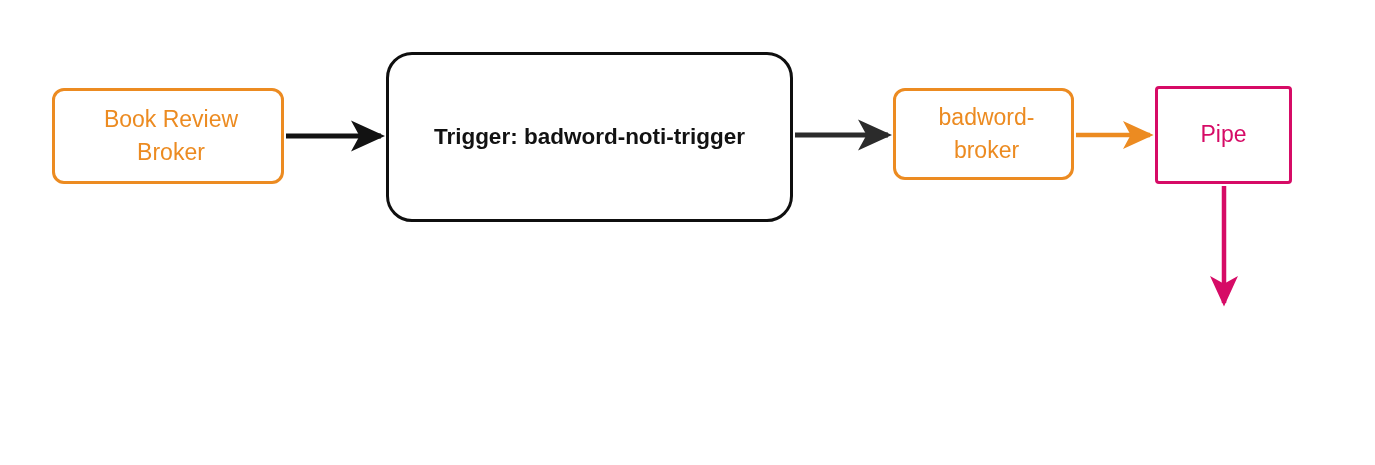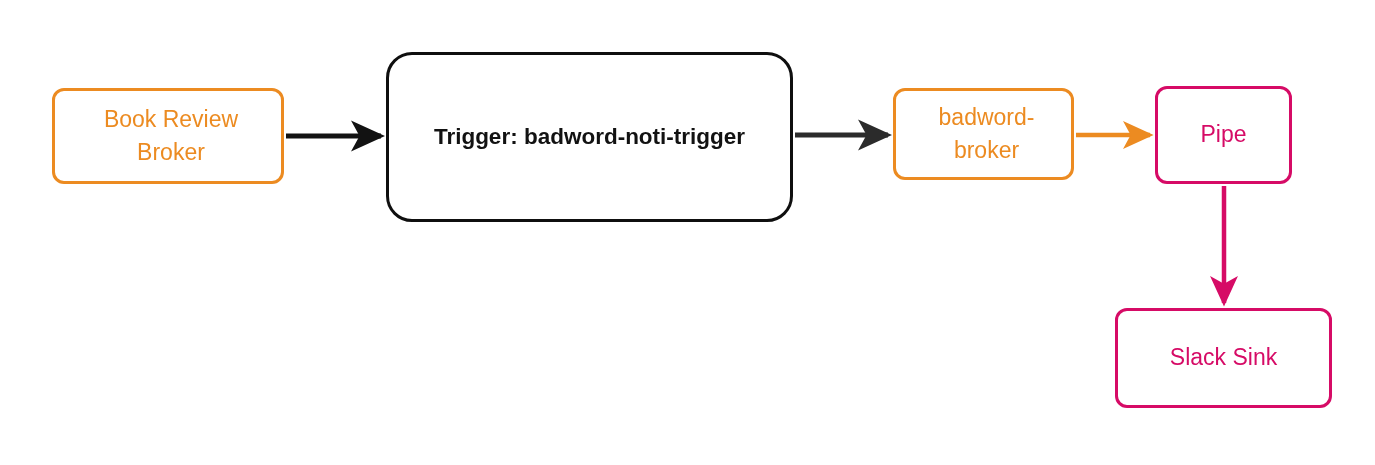--- a/index.html
+++ b/index.html
@@ -31,21 +31,21 @@
   .node-orange {
     border: 3px solid #ec8b21;
     color: #ec8b21;
     border-radius: 12px;
     font-size: 23px;
     padding-left: 6px;
   }
   .node-pink {
     border: 3px solid #d60b66;
     color: #d60b66;
-    border-radius: 12px;
+    border-radius: 4px;
     font-size: 23px;
   }
   .node-black {
     border: 3.5px solid #0f0f0f;
     color: #121212;
     border-radius: 26px;
     font-size: 22.5px;
   }
 
   
@@ -127,17 +127,14 @@
     <span>
       <span class="node-label">badword-</span>
       <span class="node-label">broker</span>
     </span>
   </div>
 
   <div class="node node-pink" id="node-pipe">
     <span>Pipe</span>
   </div>
 
-  <div class="node node-pink" id="node-slack-sink">
-    <span>Slack Sink</span>
-  </div>
 
 </div>
 
 </body></html>

